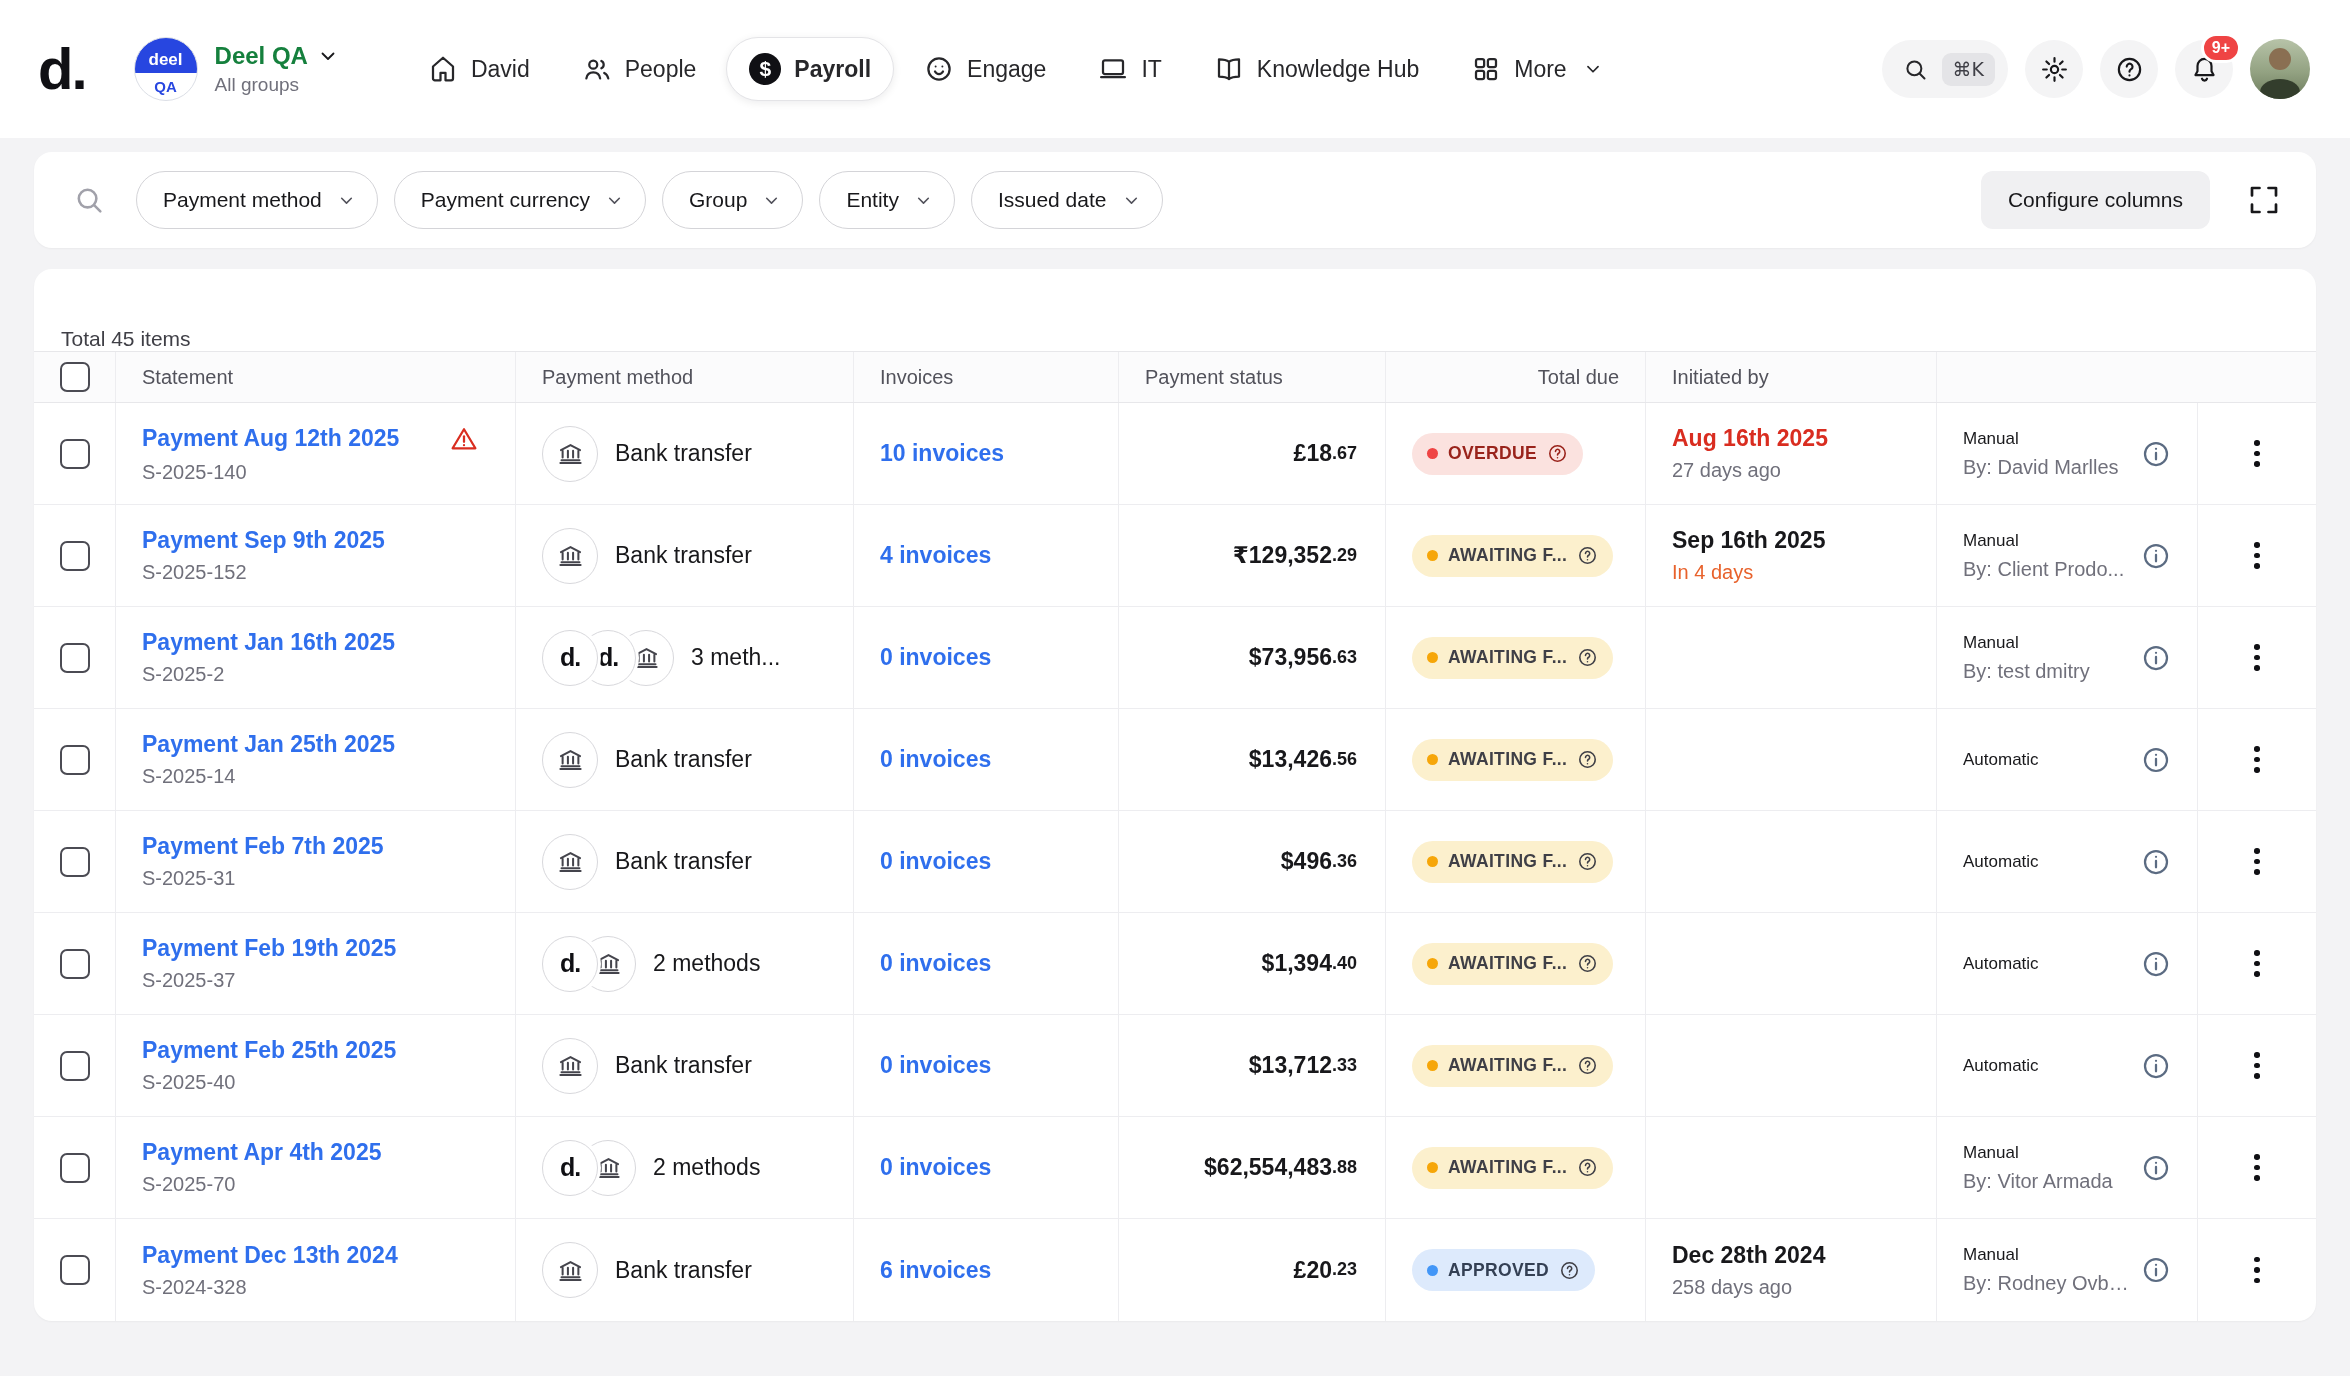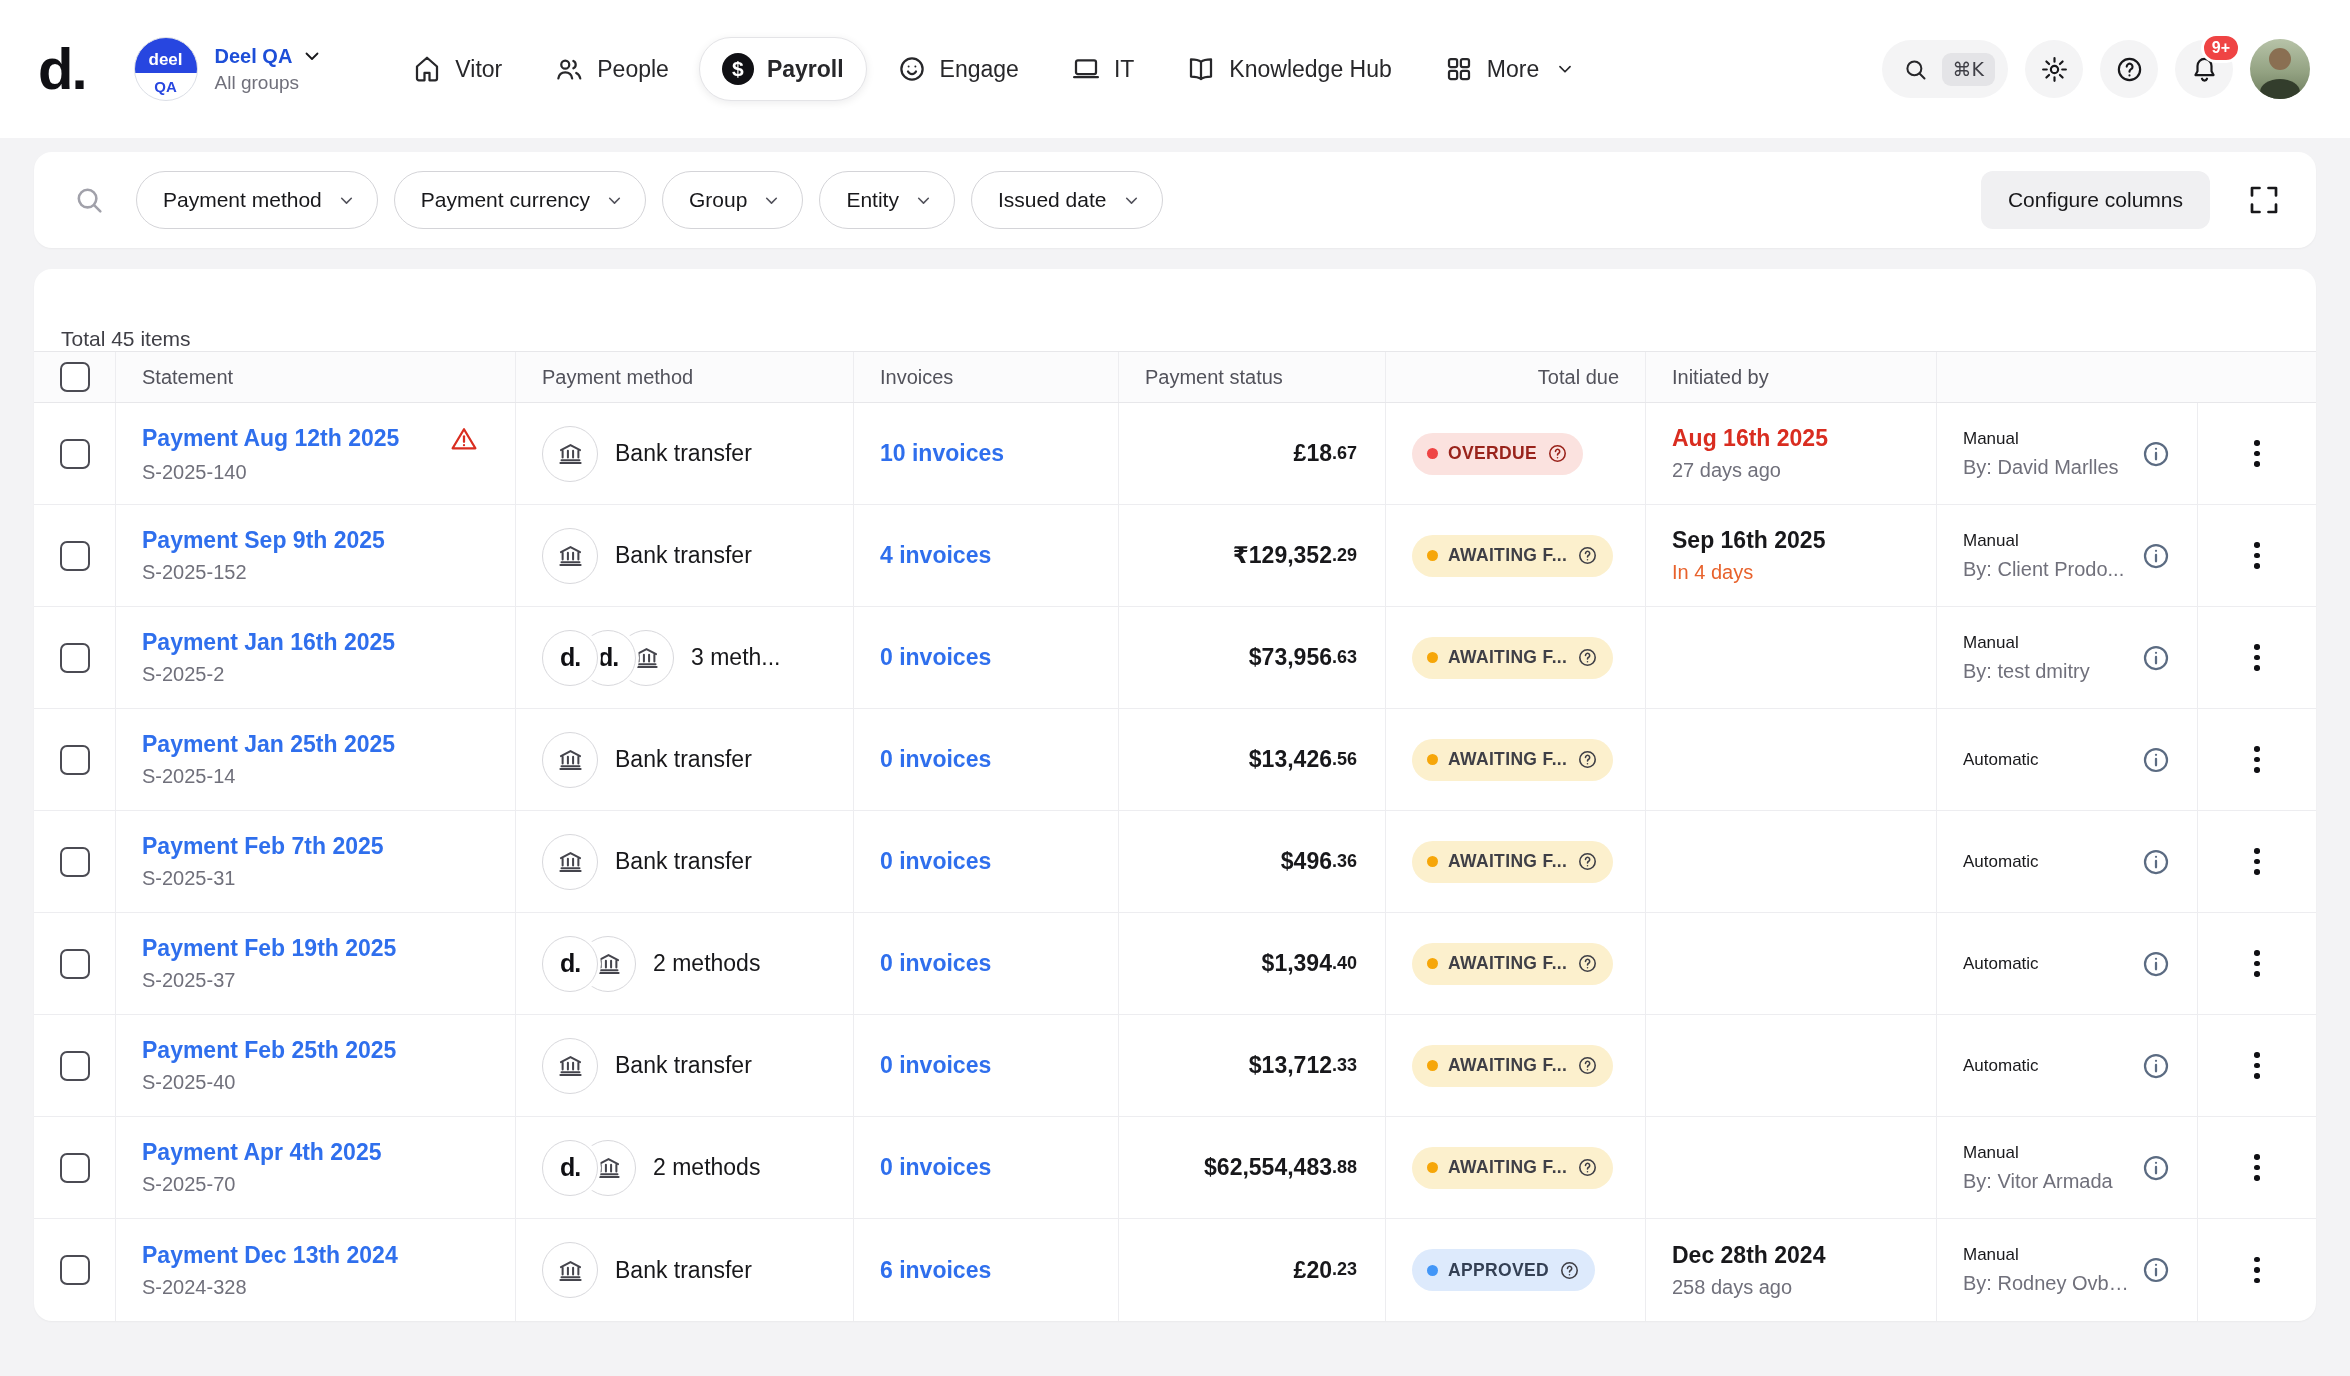--- a/index.html
+++ b/index.html
@@ -20,21 +20,21 @@
   
   .topnav { height:138px; background:#fff; display:flex; align-items:center; padding:0 40px 0 38px; }
   .logo { font-size:58px; font-weight:700; letter-spacing:-2px; color:#101014; margin-right:48px; line-height:1; }
   .org { display:flex; align-items:center; gap:17px; cursor:pointer; }
   .org-avatar { width:64px; height:64px; border-radius:50%; border:1px solid #dcdfe6;
     background:linear-gradient(180deg,#2746e0 0%,#2746e0 57%,#ffffff 57%,#ffffff 100%);
     display:flex; flex-direction:column; align-items:center; overflow:hidden; }
   .org-b1 { color:#fff; font-size:17px; font-weight:700; margin-top:13px; line-height:1; }
   .org-b2 { color:#2746e0; font-size:15px; font-weight:700; margin-top:11px; line-height:1; }
   .org-name-row { display:flex; align-items:center; gap:8px; }
-  .org-name { font-size:20px; font-weight:700; color:#1d4ed8; }
+  .org-name { font-size:24px; font-weight:700; color:#15803d; }
   .org-chev { width:24px; height:24px; color:#18181b; }
   .org-sub { font-size:19px; color:var(--gray); margin-top:4px; }
 
   .nav { display:flex; align-items:center; gap:8px; margin-left:66px; }
   .nav-item { display:flex; align-items:center; gap:13px; padding:15px 22px; border-radius:999px;
     font-size:23px; font-weight:500; color:#27272a; cursor:pointer; white-space:nowrap; }
   .nav-item .nav-icon { width:30px; height:30px; color:#27272a; }
   .nav-item.active { border:1px solid #e4e4e7; box-shadow:0 2px 8px rgba(16,16,20,.08); font-weight:700; background:#fff; }
   .dollar-badge { width:32px; height:32px; border-radius:50%; background:#101014; color:#fff;
     font-size:21px; font-weight:700; display:flex; align-items:center; justify-content:center; }
@@ -160,21 +160,21 @@
     </div>
   </div>
 
   <nav class="nav" id="nav-items">
       <div class="nav-item">
         <span class="nav-icon ic">
           <svg viewBox="0 0 24 24" fill="none" stroke="currentColor" stroke-width="1.8" stroke-linecap="round" stroke-linejoin="round">
             <path d="M4 10 12 3l8 7v9.5a1.5 1.5 0 0 1-1.5 1.5H14v-6h-4v6H5.5A1.5 1.5 0 0 1 4 19.5z"></path>
           </svg>
         </span>
-        <span>Vitor</span>
+        <span>David</span>
       </div>
       <div class="nav-item">
         <span class="nav-icon ic">
           <svg viewBox="0 0 24 24" fill="none" stroke="currentColor" stroke-width="1.8" stroke-linecap="round" stroke-linejoin="round">
             <circle cx="9" cy="8.5" r="3.2"></circle>
             <path d="M3.5 19.5c.5-3 2.7-4.8 5.5-4.8s5 1.8 5.5 4.8"></path>
             <path d="M15.5 5.6a3.2 3.2 0 0 1 0 5.8"></path>
             <path d="M17.8 15.2c1.7.8 2.8 2.3 3.2 4.3"></path>
           </svg>
         </span>

